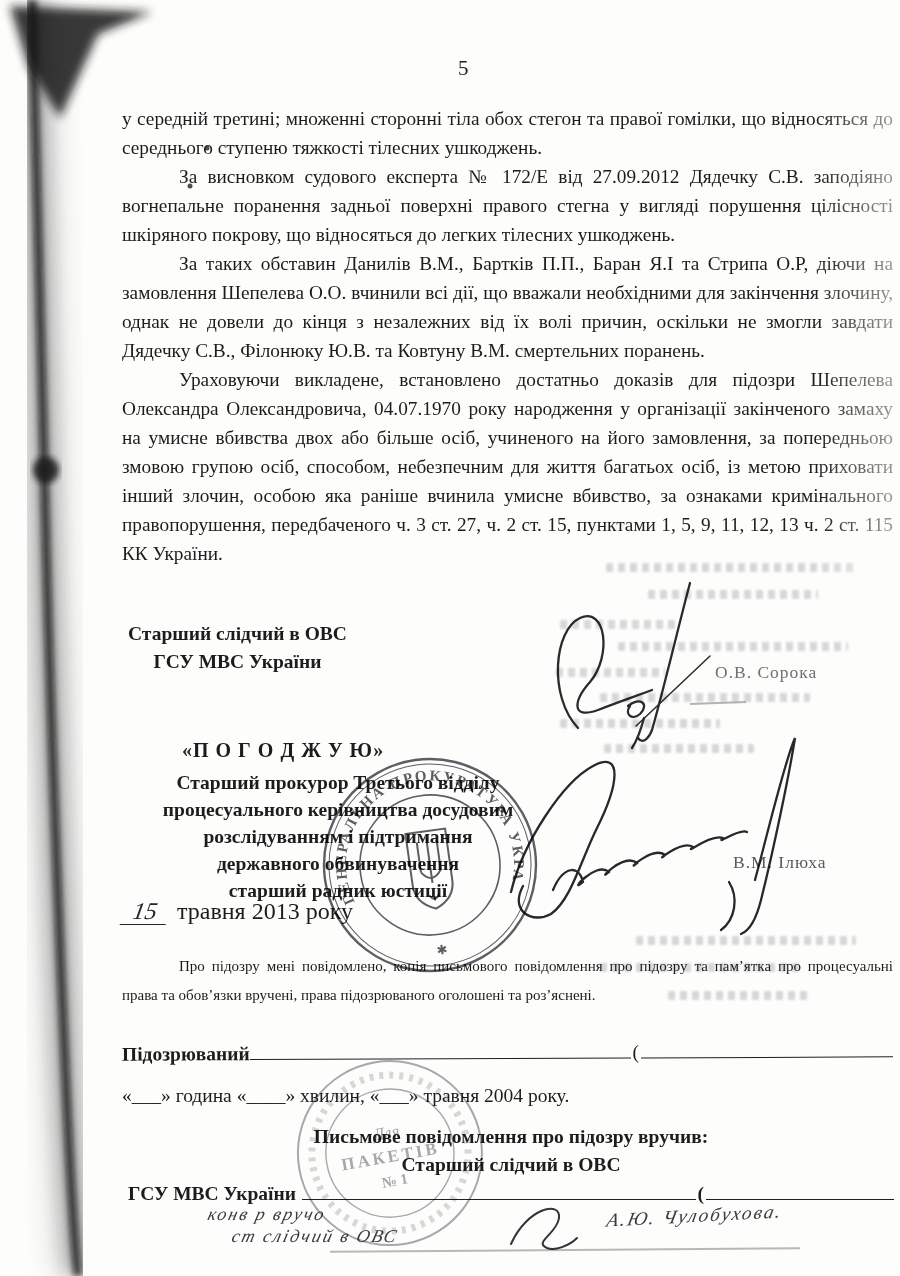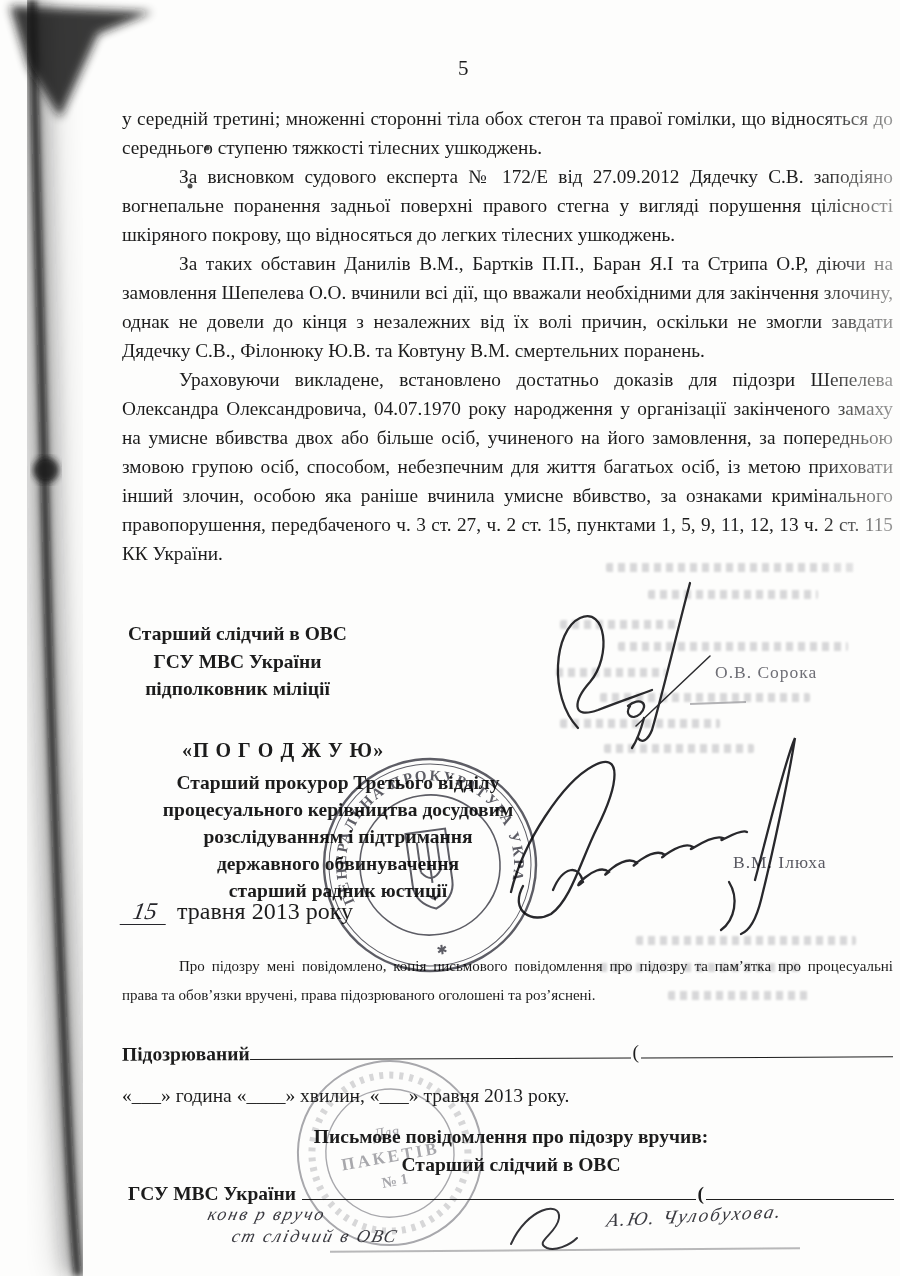--- a/index.html
+++ b/index.html
@@ -112,21 +112,20 @@
   <div class="abs main-text">
     <p>у середній третині;  множенні сторонні тіла обох стегон та правої гомілки, що відносяться до середнього ступеню тяжкості тілесних ушкоджень.</p>
     <p class="indent">За висновком судового експерта № 172/Е від 27.09.2012 Дядечку С.В. заподіяно вогнепальне поранення задньої поверхні правого стегна у вигляді порушення цілісності шкіряного покрову, що відносяться до легких тілесних ушкоджень.</p>
     <p class="indent">За таких обставин Данилів В.М., Бартків П.П., Баран Я.І та Стрипа О.Р, діючи на замовлення Шепелева О.О. вчинили всі дії, що вважали необхідними для закінчення злочину, однак не довели до кінця з незалежних від їх волі причин, оскільки не змогли завдати Дядечку С.В., Філонюку Ю.В. та Ковтуну В.М. смертельних поранень.</p>
     <p class="indent">Ураховуючи викладене, встановлено достатньо доказів для підозри Шепелева Олександра Олександровича, 04.07.1970 року народження у організації закінченого замаху на умисне вбивства двох або більше осіб, учиненого на його замовлення, за попередньою змовою групою осіб, способом, небезпечним для життя багатьох осіб, із метою приховати інший злочин, особою яка раніше вчинила умисне вбивство, за ознаками кримінального правопорушення, передбаченого ч. 3 ст. 27, ч. 2 ст. 15, пунктами 1, 5, 9, 11, 12, 13 ч. 2 ст. 115 КК України.</p>
   </div>
 
   <div class="abs bold-block inv-block">
     <div>Старший слідчий в ОВС</div>
     <div>ГСУ МВС України</div>
-    <div>підполковник міліції</div>
   </div>
 
   <svg class="abs signature sig1" width="205" height="175" viewBox="0 0 205 175">
     <g fill="none" stroke="#2b2b2e" stroke-width="2.3" stroke-linecap="round">
       <path d="M38,150 C8,118 14,52 40,40 C66,28 72,78 50,104 C34,122 30,142 58,132 C78,124 96,118 112,112"></path>
       <path d="M150,5 C138,50 124,110 112,152 C108,162 102,166 98,160"></path>
       <path d="M88,128 C100,118 110,126 100,136 C92,143 84,136 90,128"></path>
       <path d="M104,140 C100,155 96,164 92,170"></path>
       <path d="M170,78 L96,148" stroke-width="1.5"></path>
     </g>
@@ -179,21 +178,21 @@
 
   <div class="abs notice-text">Про підозру мені повідомлено, копія письмового повідомлення про підозру та пам’ятка про процесуальні права та обов’язки вручені, права підозрюваного оголошені та роз’яснені.</div>
 
   <div class="abs fill-row suspect-row">
     <span class="lbl">Підозрюваний</span>
     <span class="fill-line l1"></span>
     <span class="bracket">(</span>
     <span class="fill-line l2"></span>
   </div>
 
-  <div class="abs time-line">«___» година «____» хвилин, «___» травня 2013 року.</div>
+  <div class="abs time-line">«___» година «____» хвилин, «___» травня 2004 року.</div>
 
   <div class="abs bold-block served-block">
     <div>Письмове повідомлення про підозру вручив:</div>
     <div>Старший слідчий в ОВС</div>
     <div class="served-row">
       <span class="lbl">ГСУ МВС України</span>
       <span class="fill-line l1"></span>
       <span class="bracket">(</span>
       <span class="fill-line l2"></span>
     </div>

